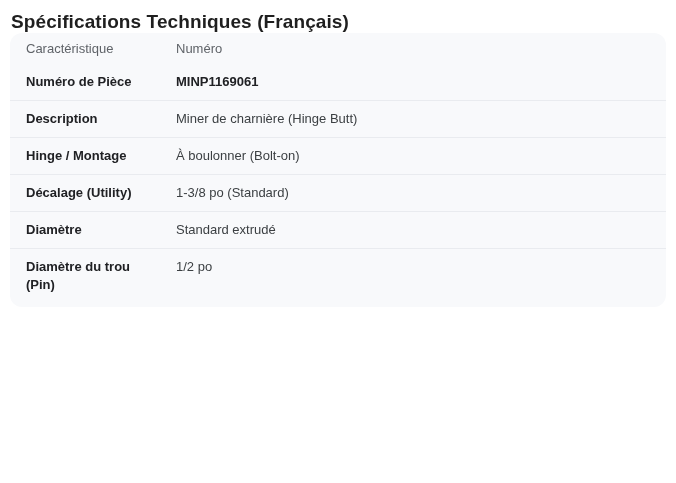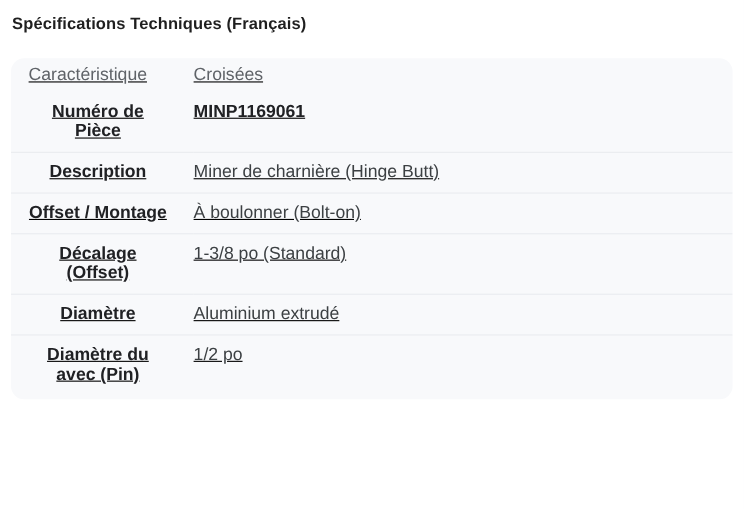--- a/index.html
+++ b/index.html
@@ -9,39 +9,38 @@
   }
   body {
     width: 676px;
     height: 483px;
     box-sizing: border-box;
     padding: 12px 10px 0 10px;
     font-family: "Liberation Sans", sans-serif;
     overflow: hidden;
   }
   .page-title {
-    font-size: 15px;
+    font-size: 19px;
     line-height: 19px;
     font-weight: 700;
     color: var(--title-text, #1f1f1f);
-    margin: 0 0 22px 1px;
+    margin: 0 0 2px 1px;
     letter-spacing: 0.1px;
   }
   .spec-card {
     background: var(--container-bg, #f8f9fb);
     border-radius: 12px;
     padding-bottom: 4px;
     overflow: hidden;
   }
   table.spec-table {
     width: 100%;
     border-collapse: collapse;
-    font-size: 16px;
+    font-size: 13px;
     line-height: 18px;
-    text-decoration: underline;
   }
   .spec-table tr {
     border-bottom: 1px solid var(--divider, #e9ebef);
   }
   .spec-table tr:last-child {
     border-bottom: none;
   }
   .spec-table th {
     text-align: left;
     vertical-align: top;
@@ -54,21 +53,20 @@
     padding-right: 18px;
   }
   .spec-table td {
     vertical-align: top;
   }
   .spec-table td.label-cell {
     width: 126px;
     padding: 9px 24px 9px 16px;
     font-weight: 700;
     color: var(--label-text, #202124);
-    text-align: center;
   }
   .spec-table td.value-cell {
     padding: 9px 18px 9px 0;
     color: var(--value-text, #3c4043);
     margin-left: 12px;
   }
   .spec-table td.value-cell.bold {
     font-weight: 700;
     color: var(--label-text, #202124);
   }
@@ -76,43 +74,43 @@
 </head>
 <body>
 
 <h2 class="page-title">Spécifications Techniques (Français)</h2>
 
 <div class="spec-card">
   <table class="spec-table">
     <thead>
       <tr>
         <th class="col-feature">Caractéristique</th>
-        <th class="col-details">Croisées</th>
+        <th class="col-details">Numéro</th>
       </tr>
     </thead>
     <tbody>
         <tr>
           <td class="label-cell">Numéro de Pièce</td>
           <td class="value-cell bold">MINP1169061</td>
         </tr>
         <tr>
           <td class="label-cell">Description</td>
           <td class="value-cell">Miner de charnière (Hinge Butt)</td>
         </tr>
         <tr>
-          <td class="label-cell">Offset / Montage</td>
+          <td class="label-cell">Hinge / Montage</td>
           <td class="value-cell">À boulonner (Bolt-on)</td>
         </tr>
         <tr>
-          <td class="label-cell">Décalage (Offset)</td>
+          <td class="label-cell">Décalage (Utility)</td>
           <td class="value-cell">1-3/8 po (Standard)</td>
         </tr>
         <tr>
           <td class="label-cell">Diamètre</td>
-          <td class="value-cell">Aluminium extrudé</td>
+          <td class="value-cell">Standard extrudé</td>
         </tr>
         <tr>
-          <td class="label-cell">Diamètre du avec (Pin)</td>
+          <td class="label-cell">Diamètre du trou (Pin)</td>
           <td class="value-cell">1/2 po</td>
         </tr>
       </tbody>
   </table>
 </div>
 
 </body></html>

